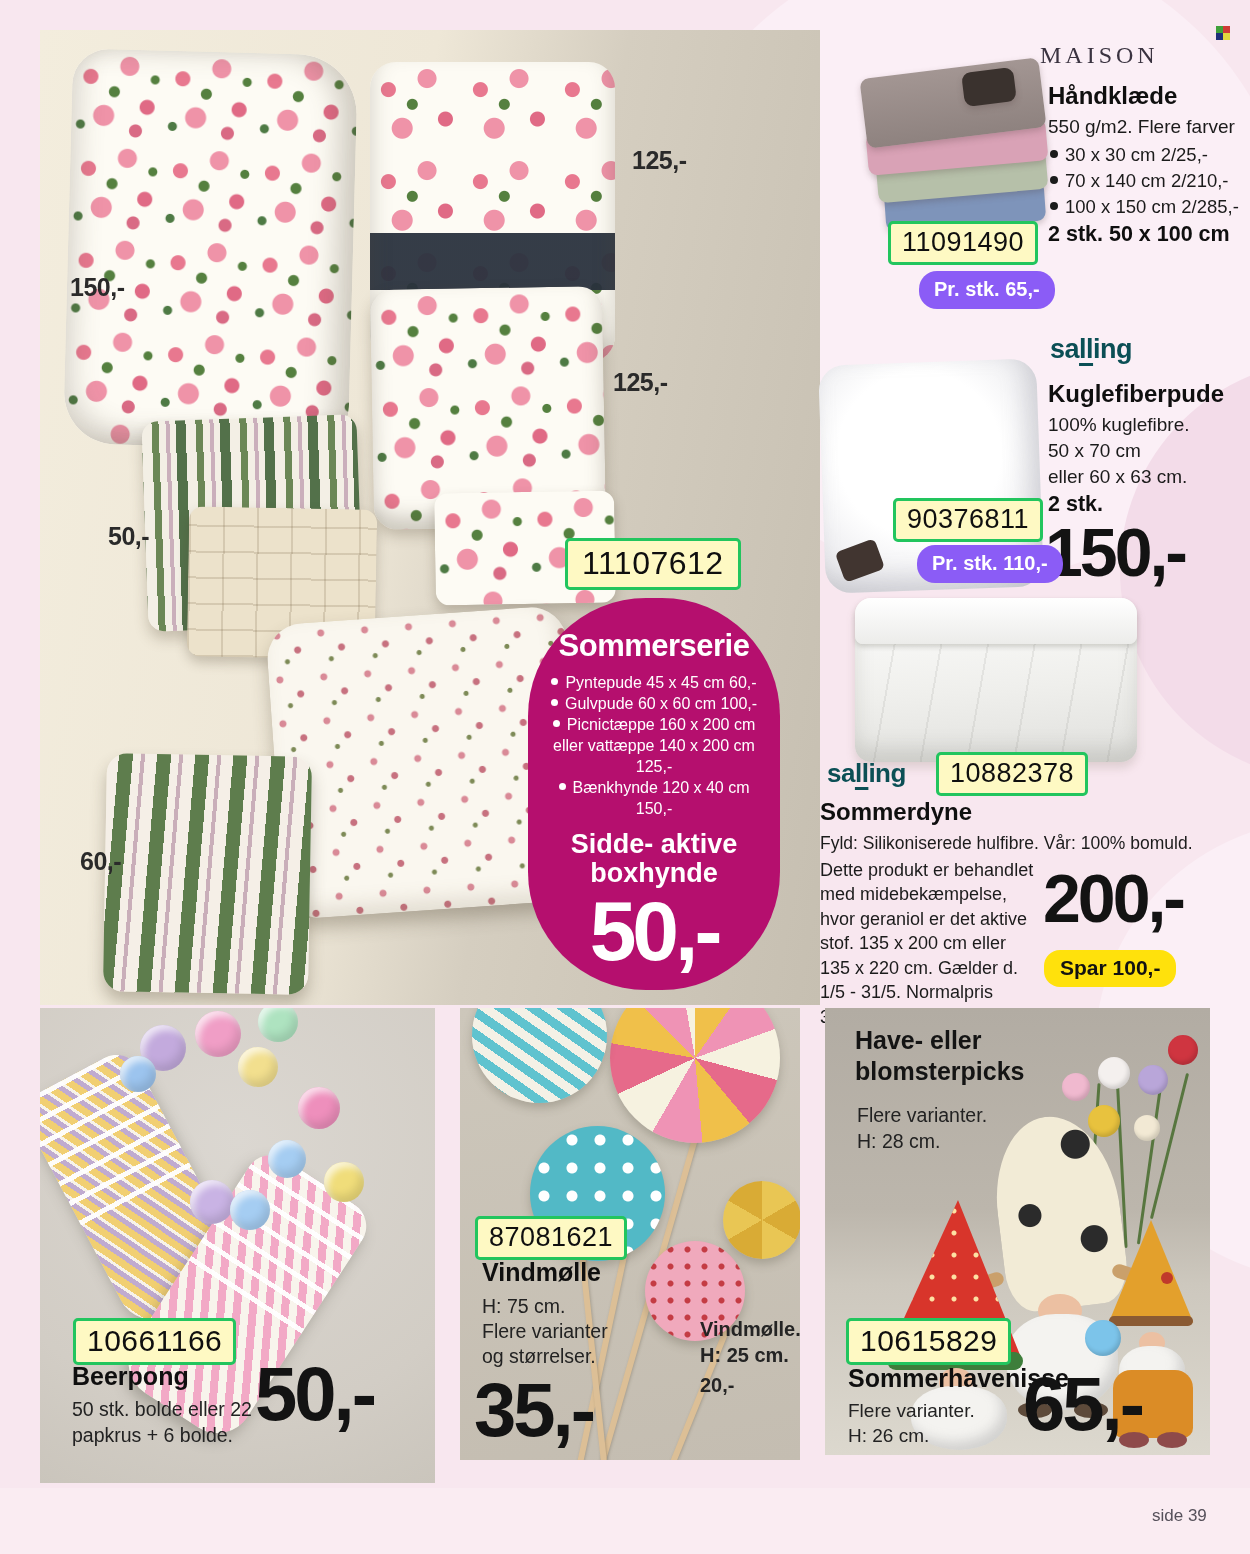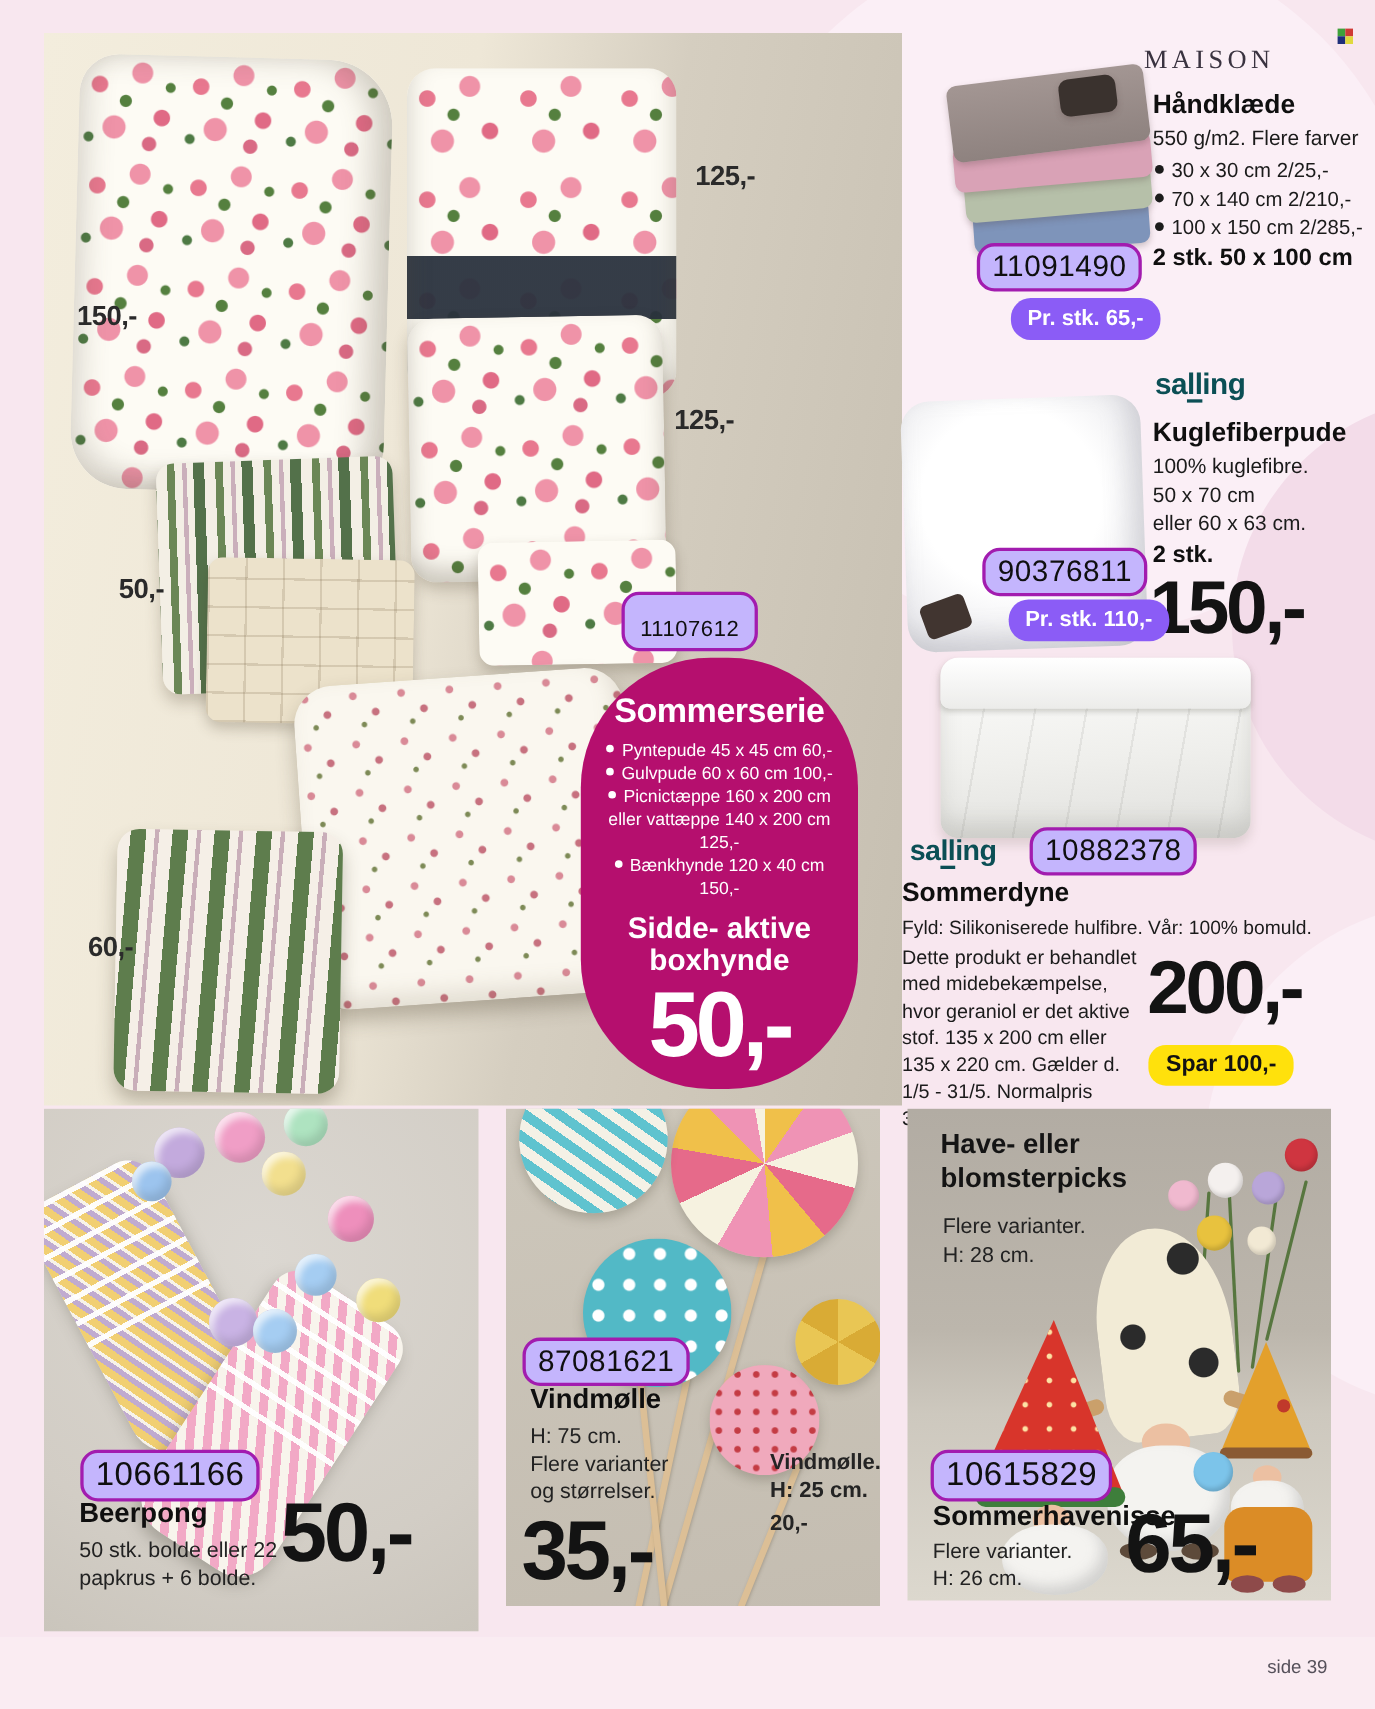--- a/index.html
+++ b/index.html
@@ -6,24 +6,24 @@
   body{margin:0;background:#e8e0e4}
   .page{position:relative;width:1250px;height:1554px;margin:0 auto;background:#f8e7ef;
         overflow:hidden;font-family:"Liberation Sans",sans-serif;color:#141414}
   .abs{position:absolute}
   .bg-circle{position:absolute;border-radius:50%}
   .photo{position:absolute;overflow:hidden}
 
   
   .photo-price{position:absolute;font-size:25px;font-weight:700;color:#2a2a2a;letter-spacing:-.5px;white-space:nowrap}
   .big-price{position:absolute;font-size:68px;font-weight:700;letter-spacing:-3px;line-height:.9;color:#131313;white-space:nowrap}
-  .item-badge{position:absolute;background:#c4b5fd;border:3px solid #a21caf;border-radius:16px;
+  .item-badge{position:absolute;background:#fef9c3;border:3px solid #22c55e;border-radius:5px;
               color:#0f0f0f;font-size:27px;letter-spacing:.5px;padding:3px 11px 4px;white-space:nowrap}
   .badge-md{font-size:30px}
-  .badge-lg{font-size:20px;padding:20px 14px 5px}
+  .badge-lg{font-size:32px;padding:4px 14px 5px}
   .pill{position:absolute;background:#8b5cf6;color:#fff;border-radius:18px;font-size:20px;
         font-weight:700;padding:7px 15px 8px;white-space:nowrap}
   .pill-yellow{position:absolute;background:#ffe10c;color:#121212;border-radius:16px;font-size:21px;
         font-weight:700;padding:6px 16px 7px;white-space:nowrap}
   .prod-title{position:absolute;font-size:24px;font-weight:700;color:#0f0f0f;white-space:nowrap}
   .body-line{position:absolute;font-size:19px;color:#1b1b1b;white-space:nowrap}
   .bullet-list{position:absolute;font-size:18.5px;color:#1b1b1b;line-height:26px}
   .bullet{position:relative;padding-left:17px;white-space:nowrap}
   .bullet::before{content:"";position:absolute;left:2px;top:8px;width:8px;height:8px;border-radius:50%;background:#1b1b1b}
   .pack-line{position:absolute;font-size:21.5px;font-weight:700;white-space:nowrap;color:#0f0f0f}

